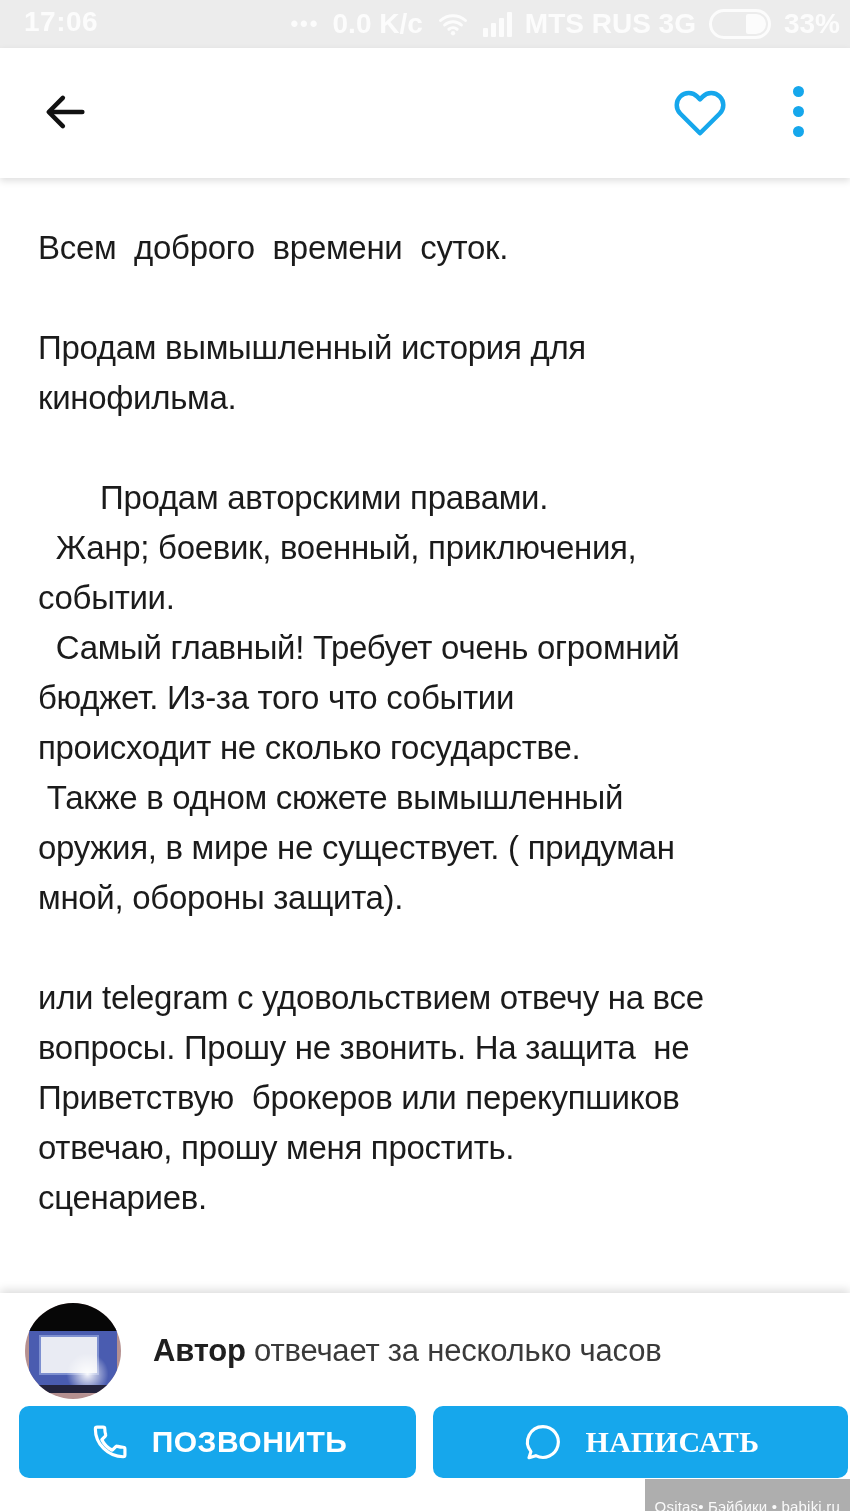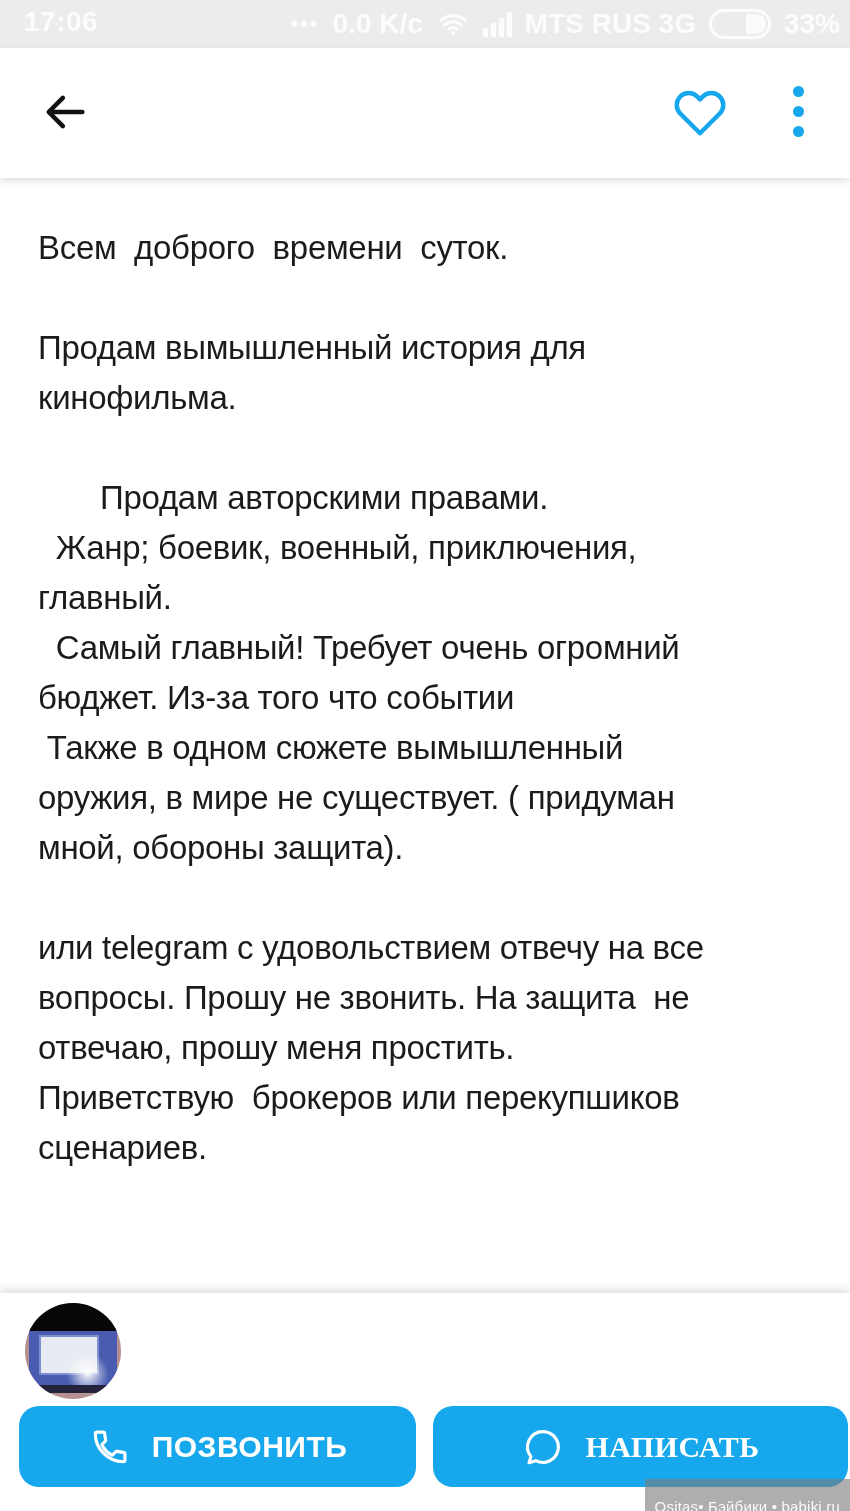--- a/index.html
+++ b/index.html
@@ -70,22 +70,22 @@
   .avatar .scr       { position:absolute; left:15%; top:33%; width:62%; height:42%; background:#e9ebf3;
                        border:2px solid #7d8fd0; }
   .avatar .glare     { position:absolute; left:38%; top:52%; width:55%; height:44%;
                        background:radial-gradient(circle, rgba(255,255,255,0.95) 0%, rgba(255,255,255,0) 62%); }
   .avatar .cap       { position:absolute; top:0; left:0; right:0; height:29%; background:#070707; }
   .avatar .strip     { position:absolute; bottom:6%; left:0; right:0; height:9%; background:#23233c; }
   .author-text { margin-left:32px; font-size:31px; color:#3a3a3a; letter-spacing:-0.2px; }
   .author-name { font-weight:bold; color:#1f1f1f; }
 
   .btn {
-    position:absolute; top:113px; height:81px;
-    background:var(--accent,#16a7ec); border:none; border-radius:20px;
+    position:absolute; top:113px; height:72px;
+    background:var(--accent,#16a7ec); border:none; border-radius:10px;
     display:flex; align-items:center; justify-content:center; gap:22px;
     color:#fff; font-family:"Liberation Sans", sans-serif;
     font-size:30px; font-weight:bold; letter-spacing:0.5px; cursor:pointer;
   }
   .btn svg { flex:0 0 auto; }
   .btn-call  { left:19px;  width:397px; }
   .btn-write { left:433px; width:415px;font-family:Liberation Serif, serif; }
 
   
   .watermark {
@@ -144,43 +144,48 @@
   </div>
 
   <div class="description">
       <div class="text-line">Всем  доброго  времени  суток.</div>
       <div class="text-line">&nbsp;</div>
       <div class="text-line">Продам вымышленный история для</div>
       <div class="text-line">кинофильма.</div>
       <div class="text-line">&nbsp;</div>
       <div class="text-line">       Продам авторскими правами.</div>
       <div class="text-line">  Жанр; боевик, военный, приключения,</div>
-      <div class="text-line">главный.</div>
+      <div class="text-line">событии.</div>
       <div class="text-line">  Самый главный! Требует очень огромний</div>
       <div class="text-line">бюджет. Из-за того что событии</div>
+      <div class="text-line">происходит не сколько государстве.</div>
       <div class="text-line"> Также в одном сюжете вымышленный</div>
       <div class="text-line">оружия, в мире не существует. ( придуман</div>
       <div class="text-line">мной, обороны защита).</div>
       <div class="text-line">&nbsp;</div>
       <div class="text-line">или telegram с удовольствием отвечу на все</div>
       <div class="text-line">вопросы. Прошу не звонить. На защита  не</div>
+      <div class="text-line">Приветствую  брокеров или перекупшиков</div>
       <div class="text-line">отвечаю, прошу меня простить.</div>
-      <div class="text-line">Приветствую  брокеров или перекупшиков</div>
       <div class="text-line">сценариев.</div>
     </div>
 
   <div class="bottom-bar">
     <div class="author-row">
       <div class="avatar">
         <div class="monitor"></div>
         <div class="scr"></div>
         <div class="glare"></div>
         <div class="strip"></div>
         <div class="cap"></div>
       </div>
+      <div class="author-text">
+        <span class="author-name">Автор</span>
+        <span>отвечает за несколько часов</span>
+      </div>
     </div>
 
     <button class="btn btn-call">
       <svg width="42" height="42" viewBox="0 0 24 24" fill="none" stroke="#fff" stroke-width="1.8" stroke-linecap="round" stroke-linejoin="round">
         <path d="M7.9 10.7c1.3 2.6 3.4 4.7 6 6l2-2c.3-.3.7-.4 1-.2 1 .3 2.1.5 3.2.5.6 0 1 .4 1 1v3.4c0 .6-.4 1-1 1C11.5 20.4 4.2 13.1 4.2 4.5c0-.6.4-1 1-1h3.4c.6 0 1 .4 1 1 0 1.1.2 2.2.5 3.2.1.3 0 .7-.2 1l-2 2z"></path>
       </svg>
       <span>ПОЗВОНИТЬ</span>
     </button>
 
     <button class="btn btn-write">

